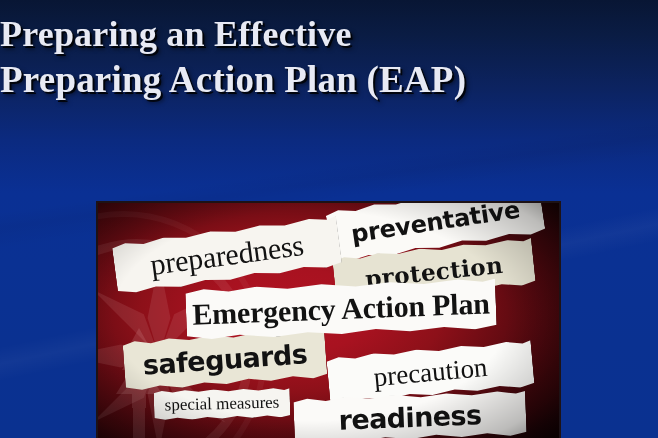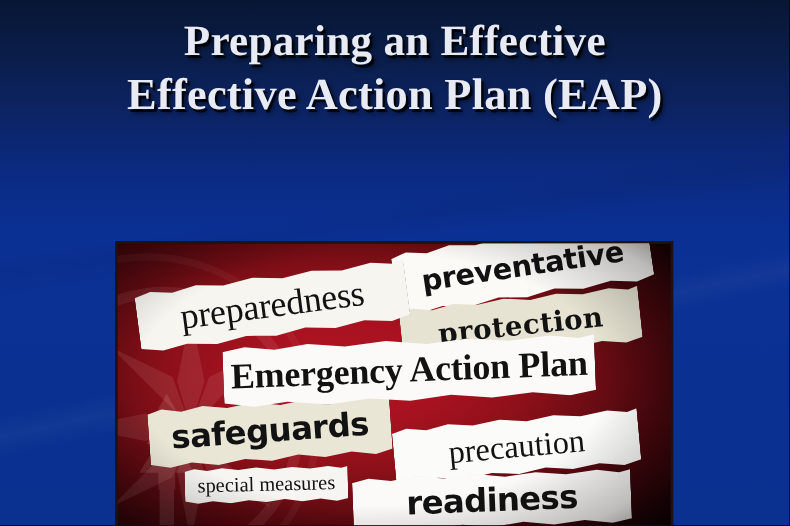--- a/index.html
+++ b/index.html
@@ -40,21 +40,21 @@
                               rgba(0,0,0,0.00) 47%);
     pointer-events: none;
   }
 
   
   .title-block {
     position: absolute;
     top: 12px;
     left: 0;
     width: 658px;
-    text-align: center;
+    text-align: left;
     z-index: 5;
   }
   .title-line {
     display: block;
     font-family: "Liberation Serif", serif;
     font-weight: bold;
     font-size: 36px;
     line-height: 45px;
     letter-spacing: 0.2px;
     color: #e8eaf4;
@@ -254,21 +254,21 @@
 </style>
 </head>
 <body>
 
 <div class="slide">
 
   <div class="slide-sheen"></div>
 
   <div class="title-block">
     <span class="title-line line1">Preparing an Effective</span>
-    <span class="title-line line2">Effective Action Plan (EAP)</span>
+    <span class="title-line line2">Preparing Action Plan (EAP)</span>
   </div>
 
   <div class="photo">
 
     <div class="photo-bg"></div>
 
     <div class="wm-arc"></div>
     <div class="wm-arc2"></div>
 
     <svg class="wm-burst" viewBox="0 0 100 100">

